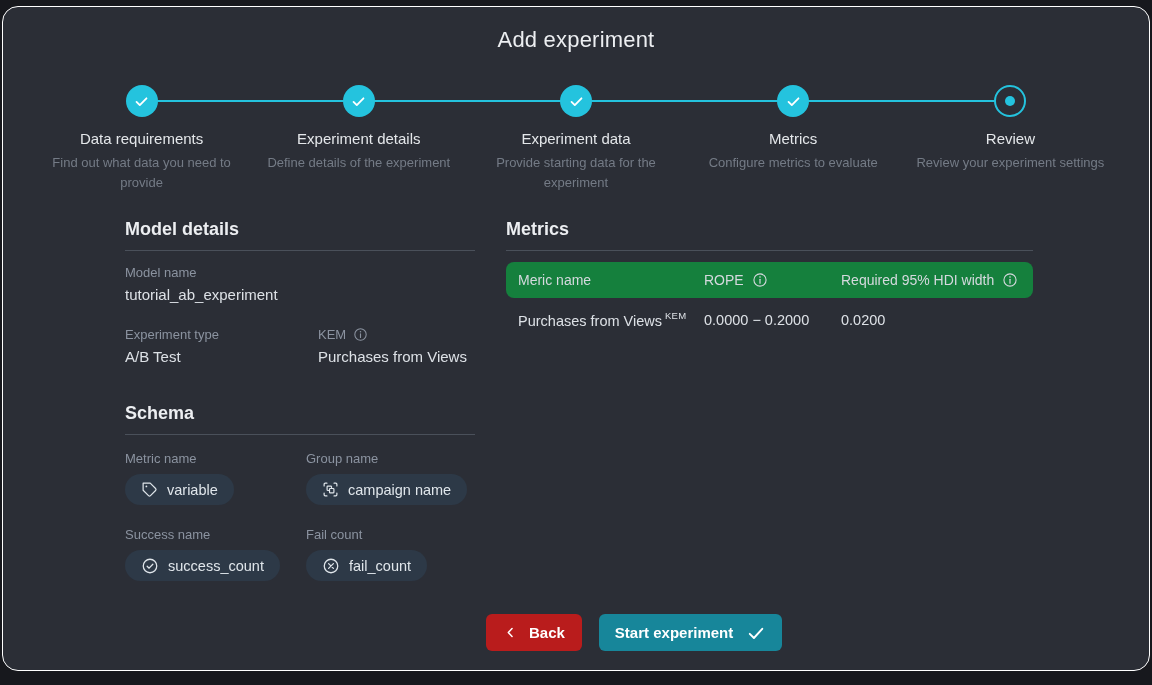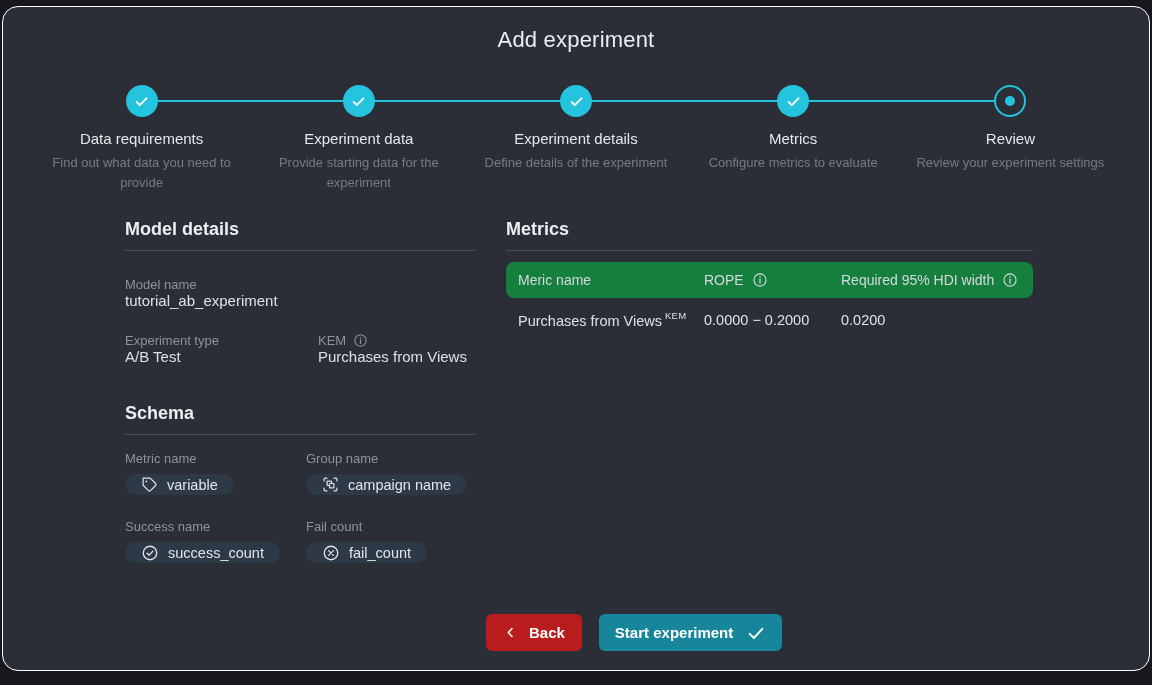--- a/index.html
+++ b/index.html
@@ -45,28 +45,28 @@
     line-height:1.5; max-width:200px;
   }
   
   .section-h {
     font-size:18px; font-weight:700; color:#eceef1;
     padding-bottom:10px; border-bottom:1px solid #4a505a;
   }
   .col-left  { position:absolute; left:122px; top:212px; width:350px; }
   .col-right { position:absolute; left:503px; top:212px; width:527px; }
   .f-label { font-size:13px; color:#8b93a0; display:flex; align-items:center; gap:7px; }
-  .f-value { font-size:15px; color:#dde1e6; }
-  .mt14 { margin-top:26px; }
+  .f-value { font-size:15px; color:#dde1e6; margin-top:6px; }
+  .mt14 { margin-top:14px; }
   .two-col { display:grid; grid-template-columns:193px 1fr; margin-top:24px; }
   .schema-head { margin-top:38px; }
   .schema-grid { display:grid; grid-template-columns:181px 1fr; row-gap:22px; margin-top:16px; }
   .chip {
     display:inline-flex; align-items:center; gap:9px;
-    background:#2d3947; border-radius:16px; height:21px; padding:0 16px;
+    background:#2d3947; border-radius:16px; height:31px; padding:0 16px;
     font-size:14.5px; color:#e0e6eb; margin-top:8px;
   }
   .chip svg { flex:none; }
   
   .table-header {
     margin-top:11px; height:36px;
     display:grid; grid-template-columns:186px 137px 1fr;
     align-items:center; padding-left:12px;
     background:#15803d; border-radius:8px;
     font-size:14px; color:#d5d9de;
@@ -108,32 +108,32 @@
       <div class="step-label">Data requirements</div>
       <div class="step-desc">Find out what data you need to provide</div>
     </div>
 
     <div class="step">
       <div class="step-circle">
         <svg width="17" height="17" viewBox="0 0 24 24">
             <path d="M5 12.5l4.6 4.6L19 7.5" stroke="#ffffff" stroke-width="2.6" fill="none" stroke-linecap="round" stroke-linejoin="round"></path>
           </svg>
       </div>
+      <div class="step-label">Experiment details</div>
+      <div class="step-desc">Define details of the experiment</div>
+    </div>
+
+    <div class="step">
+      <div class="step-circle">
+        <svg width="17" height="17" viewBox="0 0 24 24">
+            <path d="M5 12.5l4.6 4.6L19 7.5" stroke="#ffffff" stroke-width="2.6" fill="none" stroke-linecap="round" stroke-linejoin="round"></path>
+          </svg>
+      </div>
       <div class="step-label">Experiment data</div>
       <div class="step-desc">Provide starting data for the experiment</div>
-    </div>
-
-    <div class="step">
-      <div class="step-circle">
-        <svg width="17" height="17" viewBox="0 0 24 24">
-            <path d="M5 12.5l4.6 4.6L19 7.5" stroke="#ffffff" stroke-width="2.6" fill="none" stroke-linecap="round" stroke-linejoin="round"></path>
-          </svg>
-      </div>
-      <div class="step-label">Experiment details</div>
-      <div class="step-desc">Define details of the experiment</div>
     </div>
 
     <div class="step">
       <div class="step-circle">
         <svg width="17" height="17" viewBox="0 0 24 24">
             <path d="M5 12.5l4.6 4.6L19 7.5" stroke="#ffffff" stroke-width="2.6" fill="none" stroke-linecap="round" stroke-linejoin="round"></path>
           </svg>
       </div>
       <div class="step-label">Metrics</div>
       <div class="step-desc">Configure metrics to evaluate</div>

